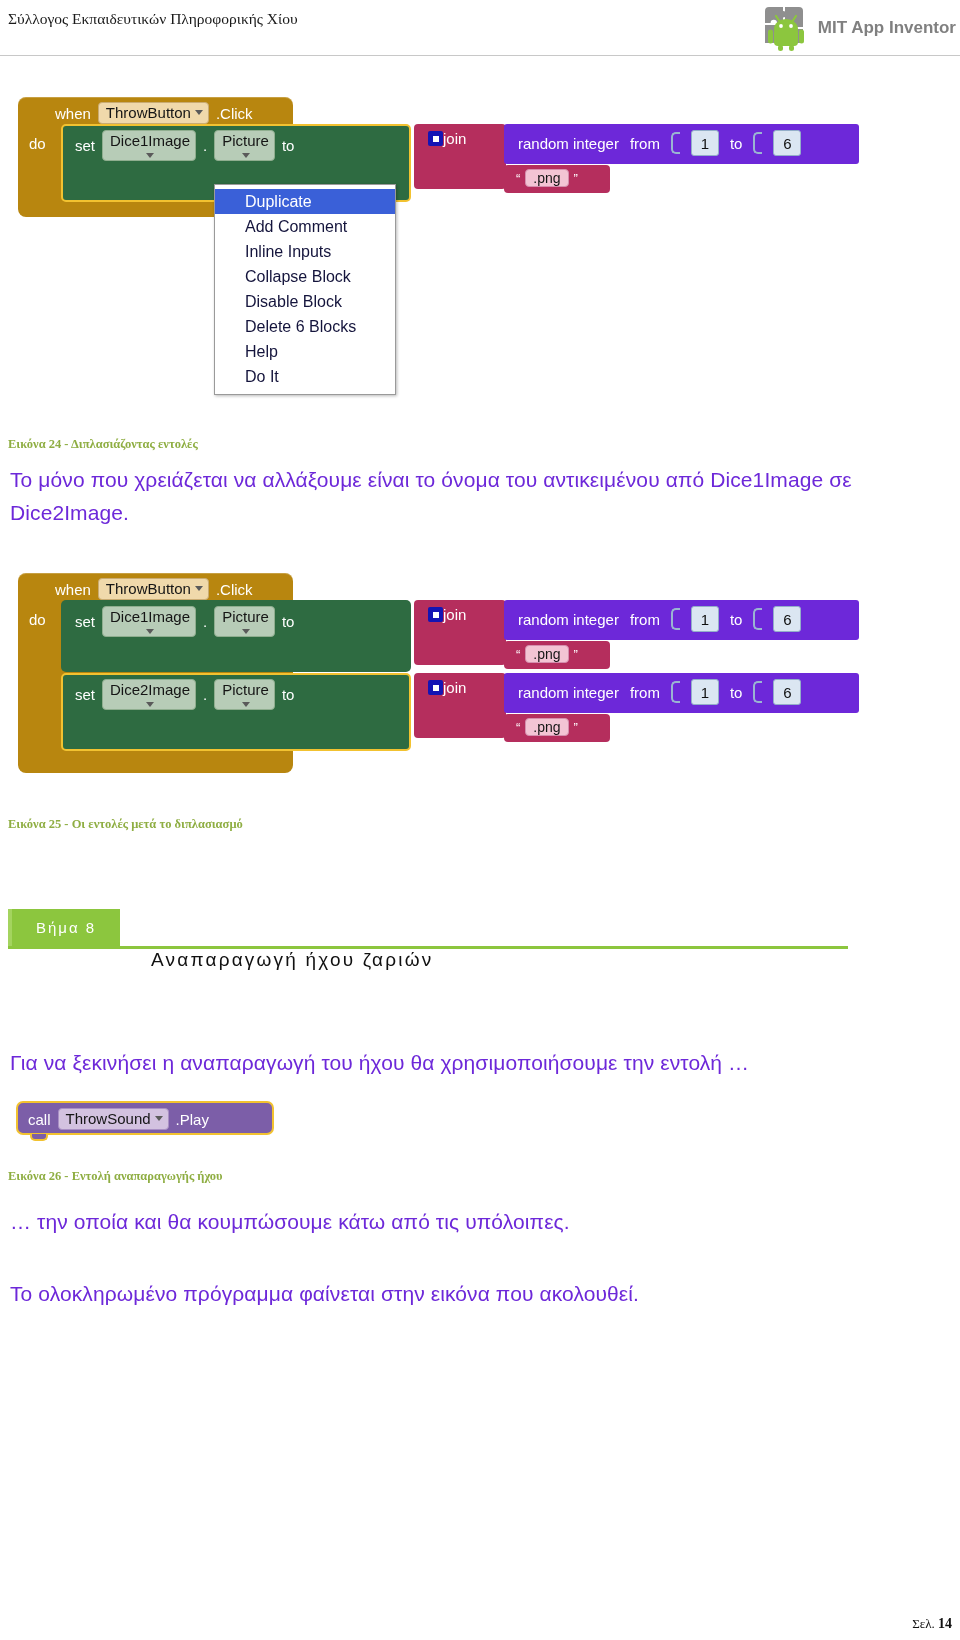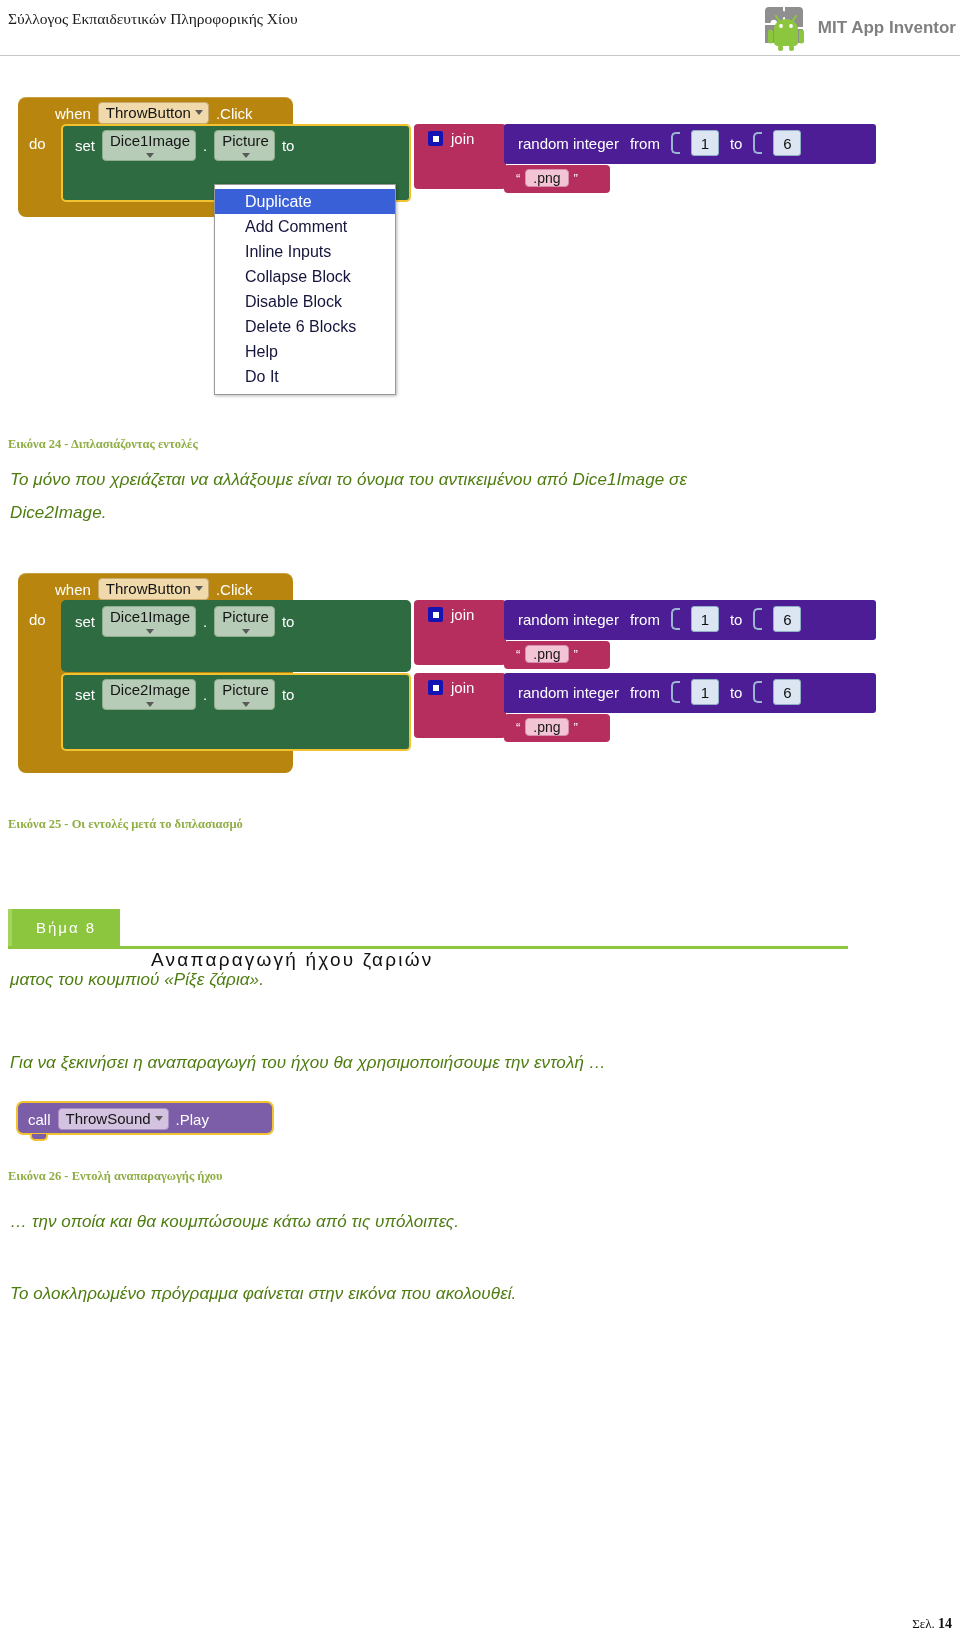--- a/index.html
+++ b/index.html
@@ -63,25 +63,24 @@
   .fig-caption {
     position: absolute;
     font-family: "Liberation Serif", serif;
     font-weight: bold;
     font-size: 12.5px;
     color: #8fae43;
     white-space: nowrap;
   }
   .body-par {
     position: absolute;
-    font-size: 17px;
+    font-size: 21px;
     line-height: 33px;
-    color: #4d7c0f;
+    color: #6d28d9;
     letter-spacing: 0.1px;
-    font-style: italic;
   }
 
   
   .step-heading {
     position: absolute;
     left: 8px;
     width: 840px;
     height: 42px;
   }
   .step-badge {
@@ -203,45 +202,43 @@
   .blk-join {
     position: absolute;
     background: #b52e5d;
     border-radius: 4px;
   }
   .blk-join-lbl {
     position: absolute;
     left: 14px; top: 6px;
     display: flex;
     align-items: center;
-    gap: 8px;
     color: #ffffff;
     font-size: 15px;
   }
   .mutator {
     width: 15px; height: 15px;
     background: #1414b4;
     border-radius: 2px;
     display: inline-flex;
     align-items: center;
     justify-content: center;
   }
   .mutator i {
     width: 6px; height: 6px;
     background: #ffffff;
     display: block;
   }
 
   .blk-rand {
     position: absolute;
-    background: #4c1d95;
+    background: #6d28d9;
     border-radius: 3px;
     color: #ffffff;
     font-size: 15px;
-    padding-left: 17px;
   }
   .blk-rand-row {
     position: absolute;
     left: 14px; top: 6px;
     display: flex;
     align-items: center;
     gap: 11px;
     white-space: nowrap;
   }
   .numfield {
@@ -540,21 +537,20 @@
 
 <div class="step-heading" style="top:909px;">
   <div class="step-badge">
     <span class="step-badge-label">Βήμα 8</span>
   </div>
   <div class="step-title">Αναπαραγωγή ήχου ζαριών</div>
   <div class="step-underline"></div>
 </div>
 
 <div class="body-par" style="left:10px; top:963px; width:850px;">
-  <div>ματος του κουμπιού «Ρίξε ζάρια».</div>
 </div>
 
 <div class="body-par" style="left:10px; top:1046px; width:850px;">
   <div>Για να ξεκινήσει η αναπαραγωγή του ήχου θα χρησιμοποιήσουμε την εντολή …</div>
 </div>
 
 <div class="blocks-canvas" style="left:12px; top:1098px; width:280px; height:60px;">
   <div class="blk-call" style="left:4px; top:3px; width:258px; height:34px;">
     <div class="blk-call-row">
       <span class="lbl-w">call</span>

